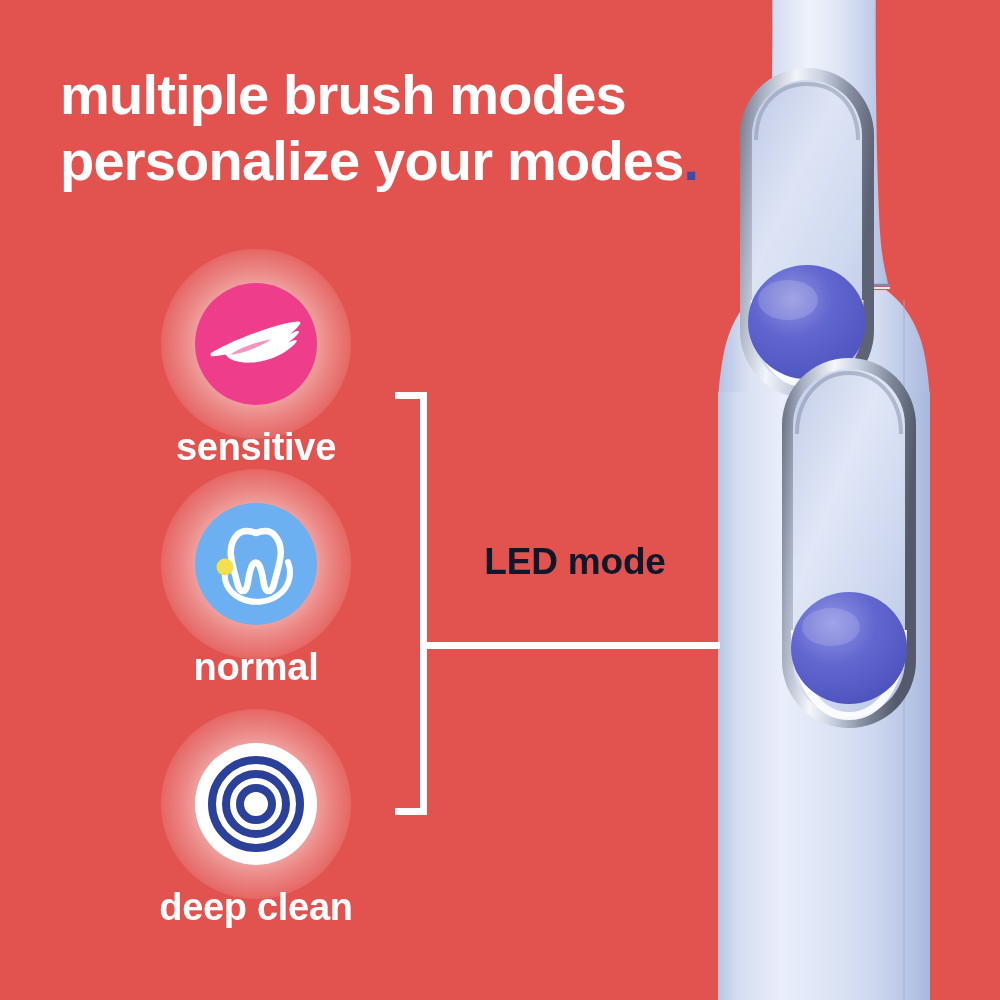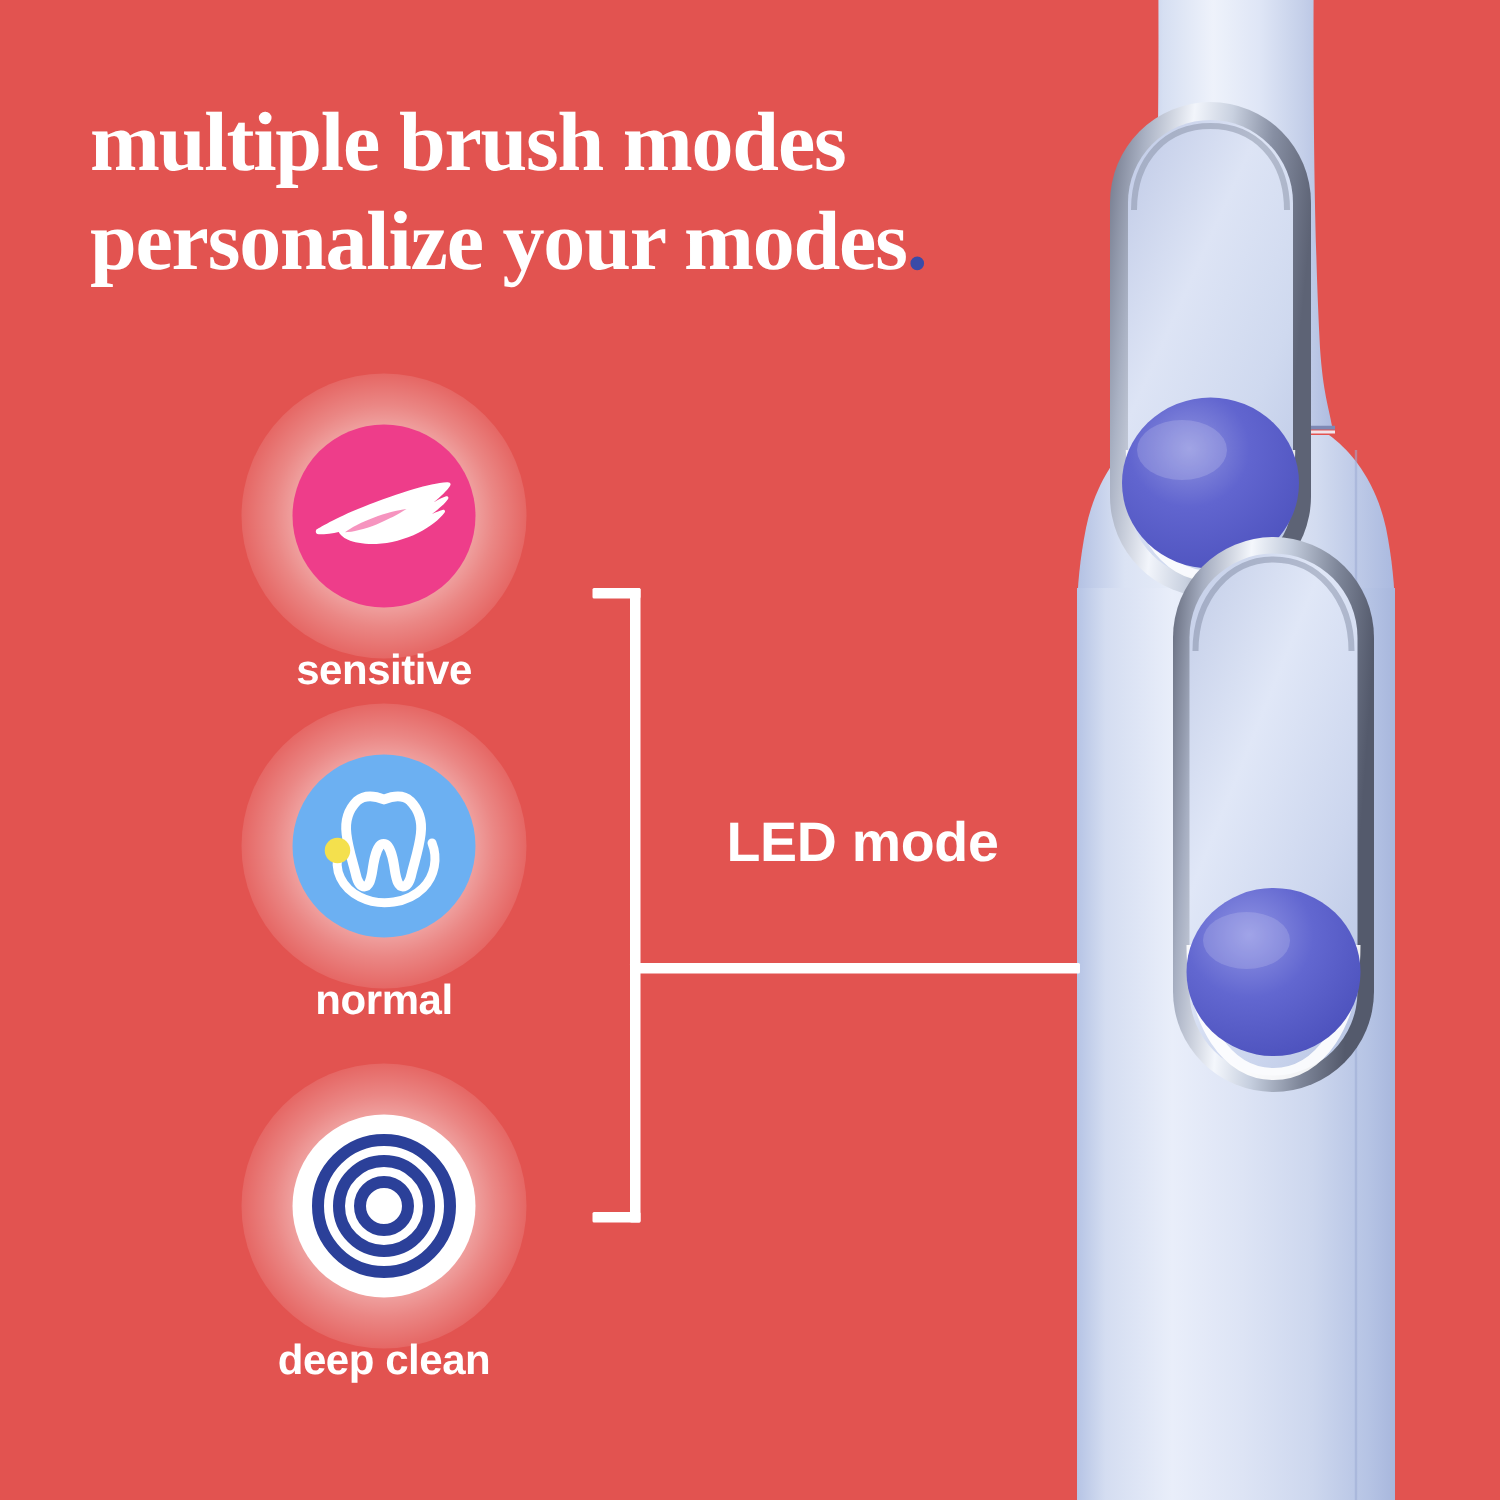--- a/index.html
+++ b/index.html
@@ -9,21 +9,21 @@
     background:#e25350;
   }
   #stage{position:relative;width:1000px;height:1000px;background:#e25350;overflow:hidden;}
 
   
   .headline{
     position:absolute;left:60px;top:62px;width:720px;
     font-size:56px;line-height:66px;font-weight:700;
     color:#ffffff;letter-spacing:-0.8px;
   }
-  .headline .line{display:block;white-space:nowrap;font-family:Liberation Serif, serif;}
+  .headline .line{display:block;white-space:nowrap;}
   .headline .dot{color:#3a4ba8;font-weight:700;}
 
   
   .mode{position:absolute;left:0;width:512px;text-align:center;}
   .mode-icon-wrap{
     position:relative;width:128px;height:128px;margin:0 auto;
     display:flex;align-items:center;justify-content:center;
   }
   .glow{
     position:absolute;left:50%;top:50%;transform:translate(-50%,-50%);
@@ -35,38 +35,38 @@
       rgba(255,255,255,0.10) 72%,
       rgba(255,255,255,0) 84%);
     pointer-events:none;
   }
   .disc{position:relative;width:122px;height:122px;border-radius:50%;
         display:flex;align-items:center;justify-content:center;}
   .disc.pink{background:#ee3d8a;}
   .disc.blue{background:#6cb0f2;}
   .disc.white{background:#ffffff;}
   .mode-label{
-    margin-top:16px;font-size:28px;font-weight:600;color:#fff;
+    margin-top:16px;font-size:38px;font-weight:600;color:#fff;
     letter-spacing:-0.3px;line-height:46px;
   }
 
   #mode-sensitive{top:280px;}
   #mode-normal{top:500px;}
   #mode-deepclean{top:740px;}
 
   
   .bracket-v{position:absolute;left:420px;top:392px;width:7px;height:423px;background:#fff;border-radius:1px;}
   .bracket-arm{position:absolute;left:395px;width:32px;height:7px;background:#fff;border-radius:1px;}
   #bracket-arm-top{top:392px;}
   #bracket-arm-bottom{top:808px;}
   .bracket-lead{position:absolute;left:420px;top:642px;width:300px;height:7px;background:#fff;border-radius:1px;}
 
   .callout-text{
     position:absolute;left:430px;top:540px;width:290px;text-align:center;
-    font-size:37px;line-height:44px;font-weight:600;color:#ffffff;letter-spacing:-0.2px;
+    font-size:37px;line-height:44px;font-weight:600;color:#0f172a;letter-spacing:-0.2px;
   }
 
   
   #toothbrush{position:absolute;left:700px;top:0;width:300px;height:1000px;}
 </style>
 </head>
 <body>
 
 <div id="stage">
 

